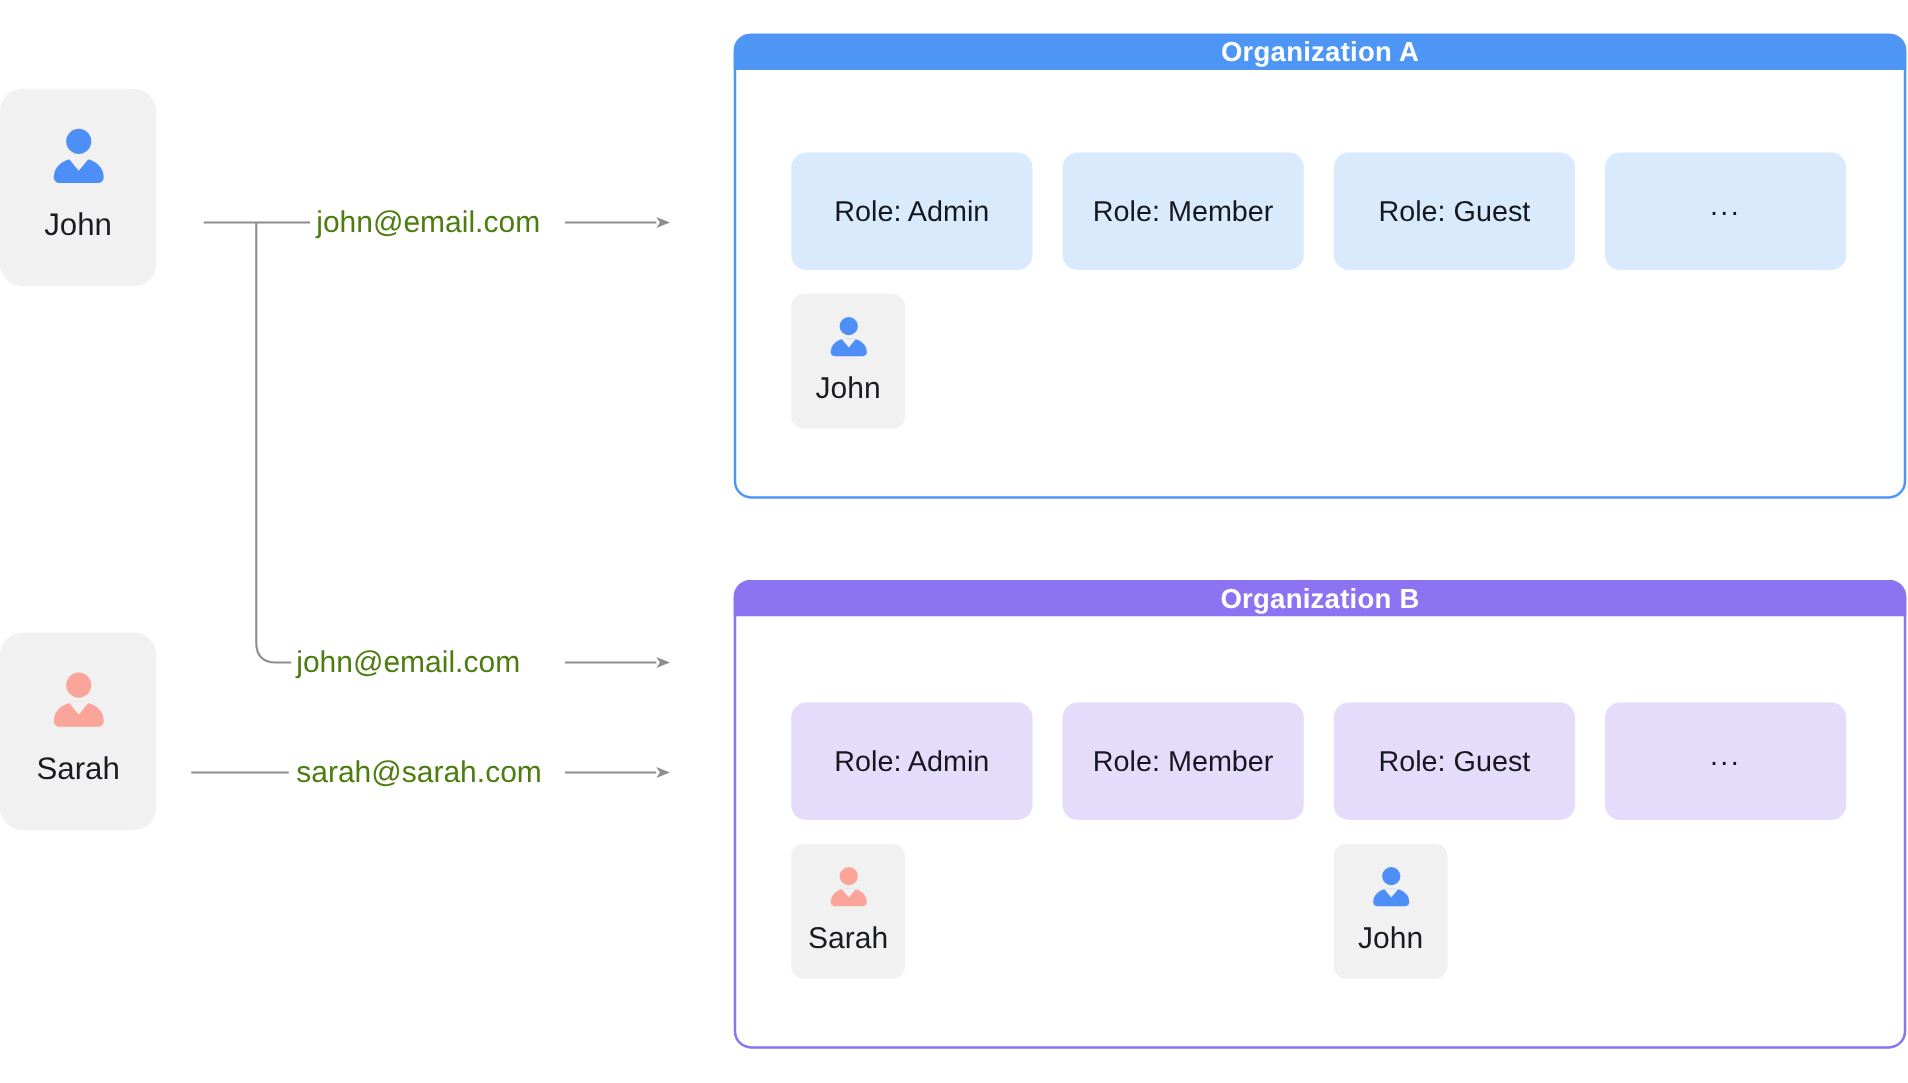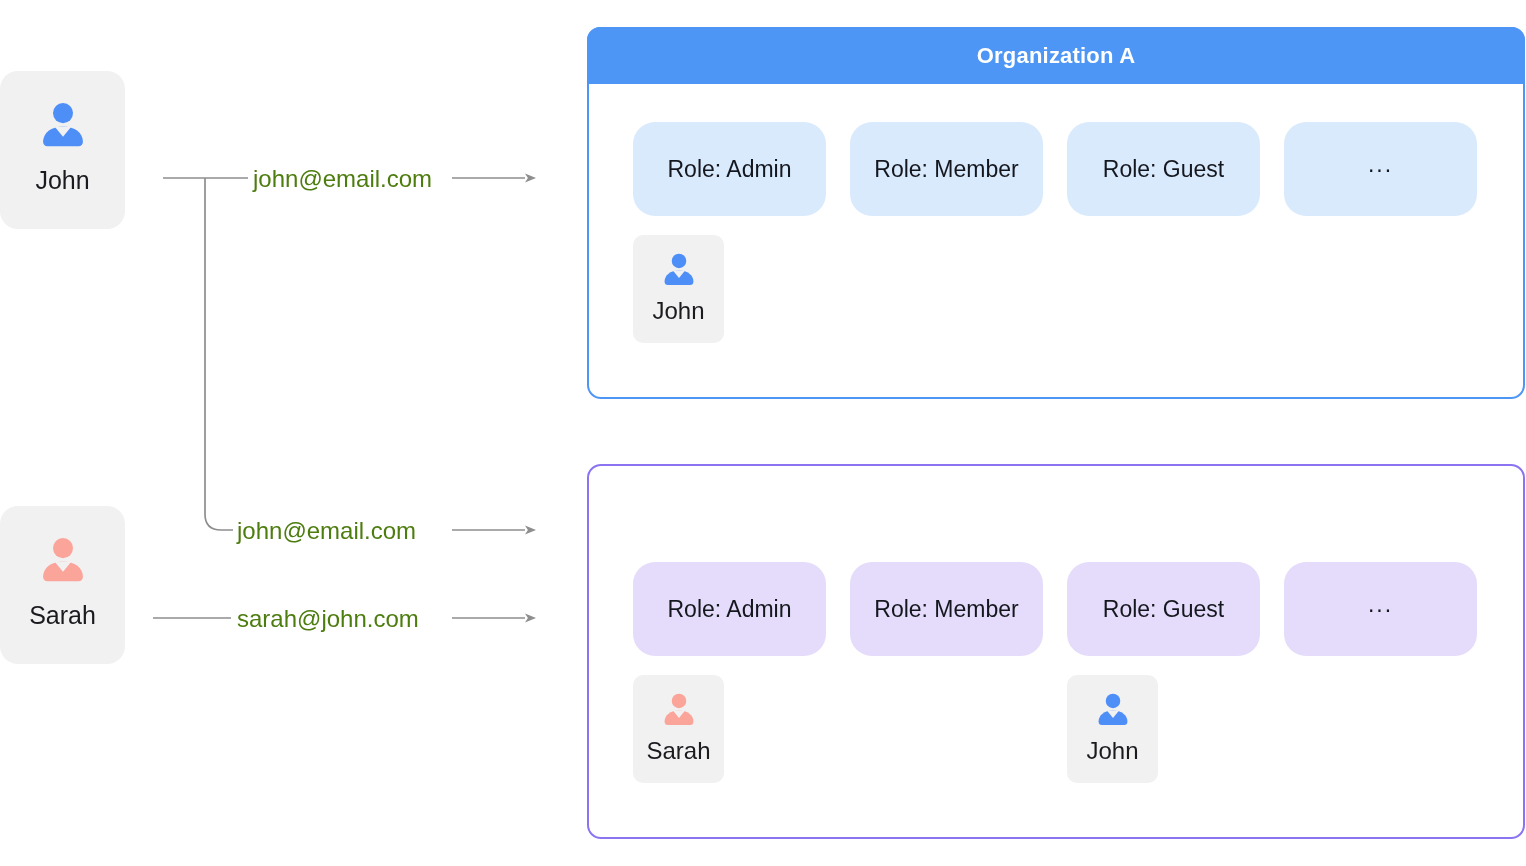--- a/index.html
+++ b/index.html
@@ -73,21 +73,21 @@
     background: #ffffff;
     border: 2px solid #888;
     border-radius: 14px;
   }
   .org.org-a { top: 27px;  height: 372px; }
   .org.org-b { top: 464px; height: 375px; }
 
   .org-header {
     position: absolute;
     left: -2px; right: -2px; top: -2px;
-    height: 57px;
+    height: 29px;
     border-radius: 13px 13px 0 0;
     display: flex;
     align-items: center;
     justify-content: center;
     color: #ffffff;
     font-size: 22px;
     font-weight: 600;
     letter-spacing: 0.2px;
   }
 
@@ -96,21 +96,21 @@
     left: 44px;
     display: flex;
     gap: 24px;
   }
   .org-a .roles-row { top: 93px; }
   .org-b .roles-row { top: 96px; }
 
   .role {
     width: 193px;
     height: 94px;
-    border-radius: 22px;
+    border-radius: 12px;
     display: flex;
     align-items: center;
     justify-content: center;
     font-size: 23px;
     color: #15171e;
     line-height: 1;
   }
   .role .role-text { line-height: 1; }
   .role.ellipsis .role-text { transform: translateY(-5px); letter-spacing: 2px; }
 
@@ -172,21 +172,21 @@
         <circle cx="24" cy="12.5" r="8.3"></circle>
         <path d="M24 23.5c-9.8 0-16.5 5.4-16.5 12.7 0 2.2 1.5 3.8 3.7 3.8h25.6c2.2 0 3.7-1.6 3.7-3.8 0-7.3-6.7-12.7-16.5-12.7z"></path>
       </g>
       <path class="notch" d="M24 32 L17 23.5 H31 Z"></path>
     </svg>
     <span class="user-label">Sarah</span>
   </div>
 
   <span class="email e1">john@email.com</span>
   <span class="email e2">john@email.com</span>
-  <span class="email e3">sarah@john.com</span>
+  <span class="email e3">sarah@sarah.com</span>
 
   <div class="org org-a" style="border-color: rgb(77, 150, 245);">
     <div class="org-header" style="background-color: rgb(77, 150, 245);">Organization A</div>
 
     <div class="roles-row">
       <div class="role" style="background-color: rgb(217, 234, 252);">
         <span class="role-text">Role: Admin</span>
       </div>
       <div class="role" style="background-color: rgb(217, 234, 252);">
         <span class="role-text">Role: Member</span>
@@ -205,20 +205,21 @@
           <circle cx="24" cy="12.5" r="8.3"></circle>
           <path d="M24 23.5c-9.8 0-16.5 5.4-16.5 12.7 0 2.2 1.5 3.8 3.7 3.8h25.6c2.2 0 3.7-1.6 3.7-3.8 0-7.3-6.7-12.7-16.5-12.7z"></path>
         </g>
         <path class="notch" d="M24 32 L17 23.5 H31 Z"></path>
       </svg>
       <span class="member-label">John</span>
     </div>
   </div>
 
   <div class="org org-b" style="border-color: rgb(139, 115, 242);">
+    <div class="org-header" style="background-color: rgb(139, 115, 242);">Organization B</div>
 
     <div class="roles-row">
       <div class="role" style="background-color: rgb(228, 220, 250);">
         <span class="role-text">Role: Admin</span>
       </div>
       <div class="role" style="background-color: rgb(228, 220, 250);">
         <span class="role-text">Role: Member</span>
       </div>
       <div class="role" style="background-color: rgb(228, 220, 250);">
         <span class="role-text">Role: Guest</span>

